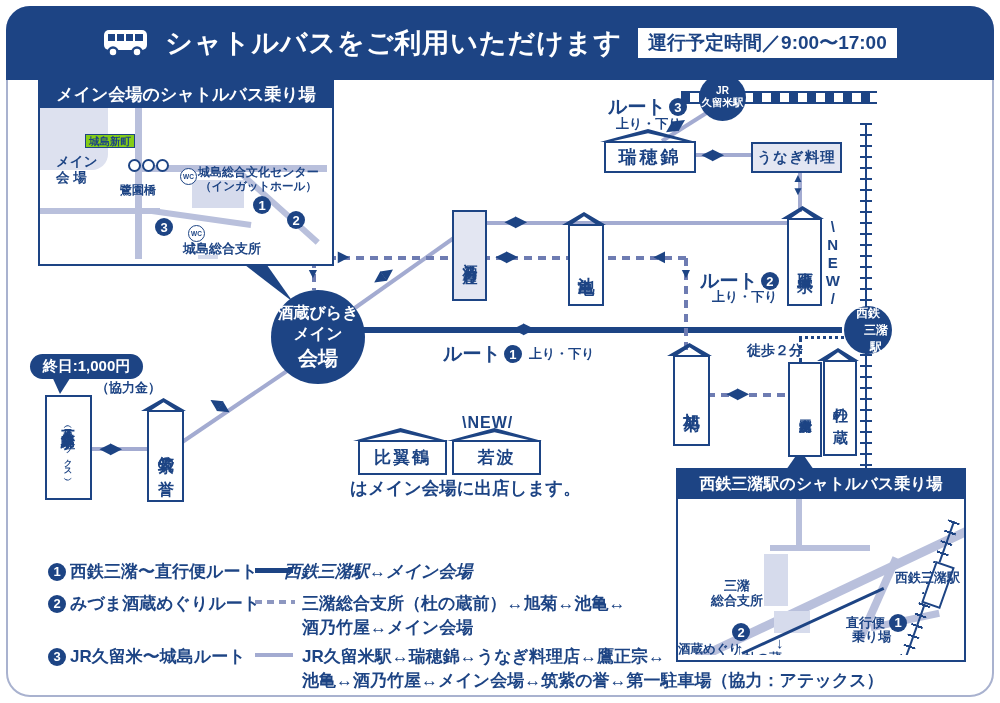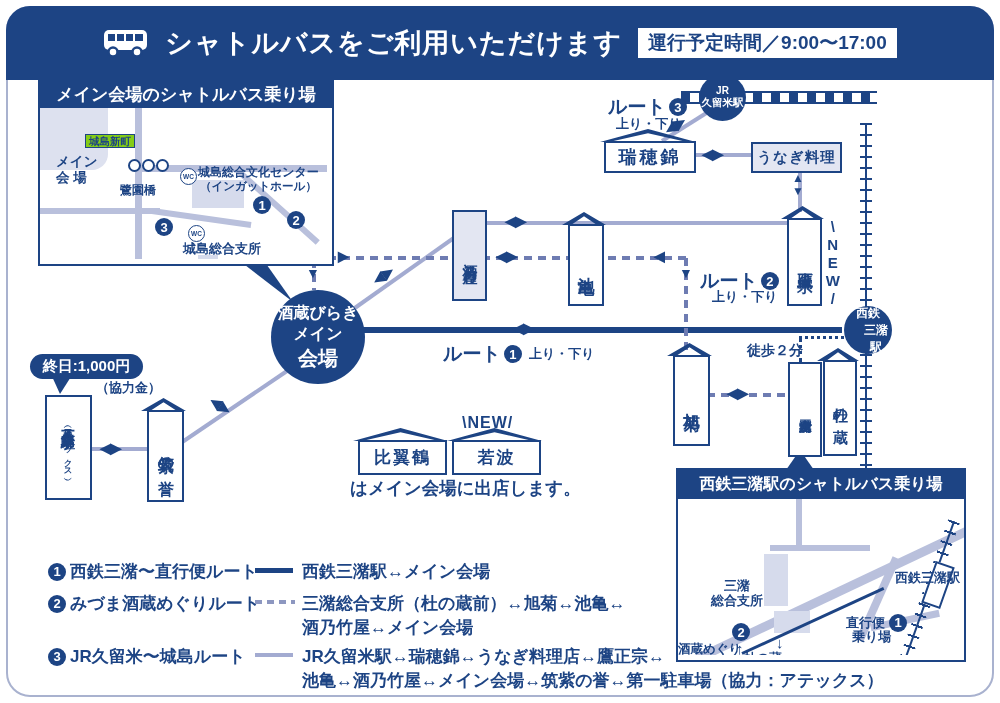--- a/index.html
+++ b/index.html
@@ -260,21 +260,21 @@
       <div class="abs lbl" style="left:174px;top:131px;font-size:13px;z-index:3;">乗り場</div>
       <div class="abs lbl" style="right:4px;top:72px;font-size:13px;z-index:3;">西鉄三潴駅</div>
     </div>
   </div>
 
   <div class="abs leg-name" style="left:48px;top:560px;">
     <span class="numc">1</span>
     <span>西鉄三潴〜直行便ルート</span>
   </div>
   <div class="abs" style="left:255px;top:568px;width:38px;height:5px;background:var(--navy);"></div>
-  <div class="abs leg-desc" style="left:302px;top:560px;">西鉄三潴駅↔メイン会場</div>
+  <div class="abs leg-desc" style="left:284px;top:560px;font-style:italic;">西鉄三潴駅↔メイン会場</div>
 
   <div class="abs leg-name" style="left:48px;top:592px;">
     <span class="numc">2</span>
     <span>みづま酒蔵めぐりルート</span>
   </div>
   <div class="abs" style="left:255px;top:600px;width:40px;height:4px;background:repeating-linear-gradient(90deg,#8d97c0 0 7px,transparent 7px 12px);"></div>
   <div class="abs leg-desc" style="left:302px;top:592px;">
     <span>三潴総合支所（杜の蔵前）↔旭菊↔池亀↔</span><br>
     <span>酒乃竹屋↔メイン会場</span>
   </div>

